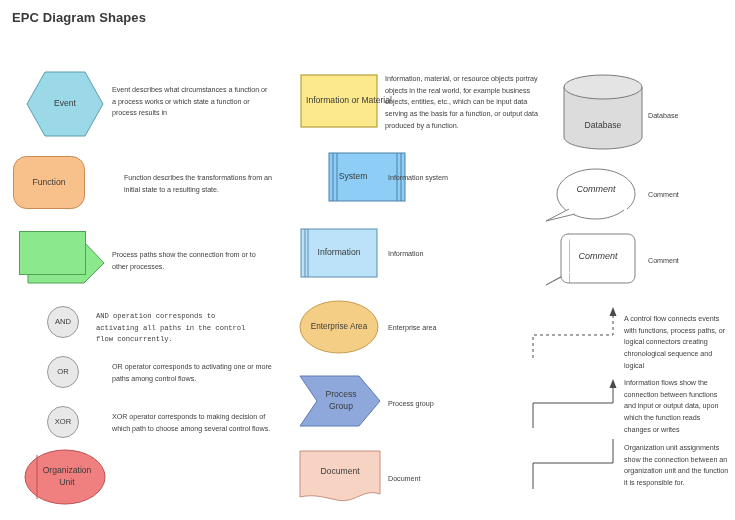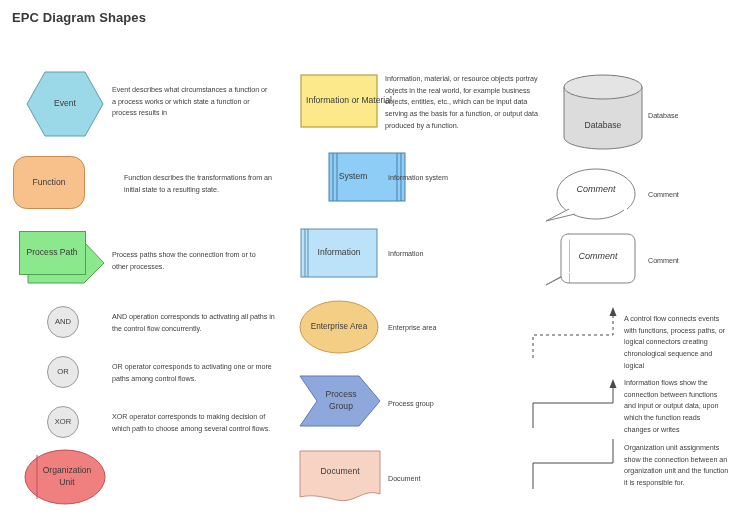--- a/index.html
+++ b/index.html
@@ -78,31 +78,30 @@
     </svg>
     <div class="shape-label">Function</div>
   </div>
   <div class="desc" style="left:124px; top:172px; width:160px;">Function describes the transformations from an initial state to a resulting state.</div>
 
   <div class="shape-cell" style="left:18px; top:230px; width:90px; height:55px;">
     <svg width="90" height="55" viewBox="0 0 90 55">
       <polygon points="10,12 66,12 86,33 66,53 10,53" fill="#8CE88C" stroke="#4FA24F" stroke-width="1"></polygon>
       <rect x="1.5" y="1.5" width="66" height="43" fill="#8CE88C" stroke="#4FA24F" stroke-width="1"></rect>
     </svg>
-    <div class="shape-label" style="width:68px; height:46px;">Process Path</div>
   </div>
   <div class="desc" style="left:112px; top:249px; width:160px;">Process paths show the connection from or to other processes.</div>
 
   <div class="shape-cell" style="left:46px; top:305px; width:34px; height:34px;">
     <svg width="34" height="34" viewBox="0 0 34 34">
       <circle cx="17" cy="17" r="15.5" fill="#E8E8E8" stroke="#9A9A9A" stroke-width="1"></circle>
     </svg>
     <div class="shape-label" style="font-size:7.6px;">AND</div>
   </div>
-  <div class="desc" style="left:112px; top:311px; width:165px;">AND operation corresponds to activating all paths in the control flow concurrently.</div>
+  <div class="desc" style="left:96px; top:311px; width:165px;font-family:Liberation Mono, monospace;">AND operation corresponds to activating all paths in the control flow concurrently.</div>
 
   <div class="shape-cell" style="left:46px; top:355px; width:34px; height:34px;">
     <svg width="34" height="34" viewBox="0 0 34 34">
       <circle cx="17" cy="17" r="15.5" fill="#E8E8E8" stroke="#9A9A9A" stroke-width="1"></circle>
     </svg>
     <div class="shape-label" style="font-size:7.6px;">OR</div>
   </div>
   <div class="desc" style="left:112px; top:361px; width:165px;">OR operator corresponds to activating one or more paths among control flows.</div>
 
   <div class="shape-cell" style="left:46px; top:405px; width:34px; height:34px;">

